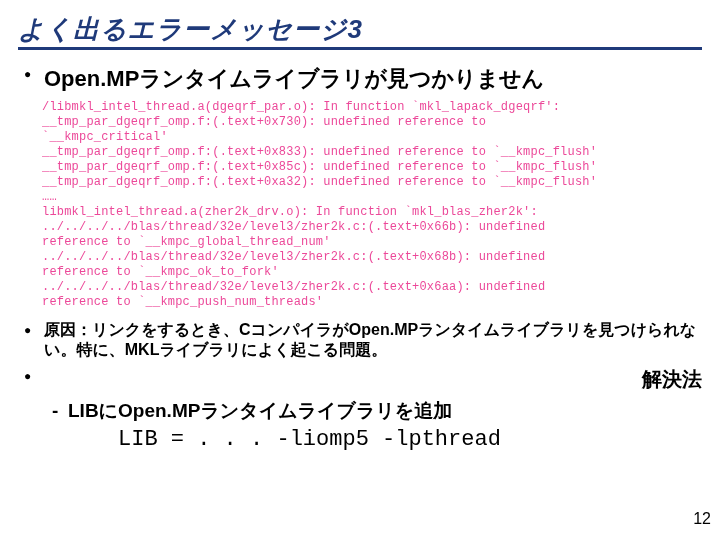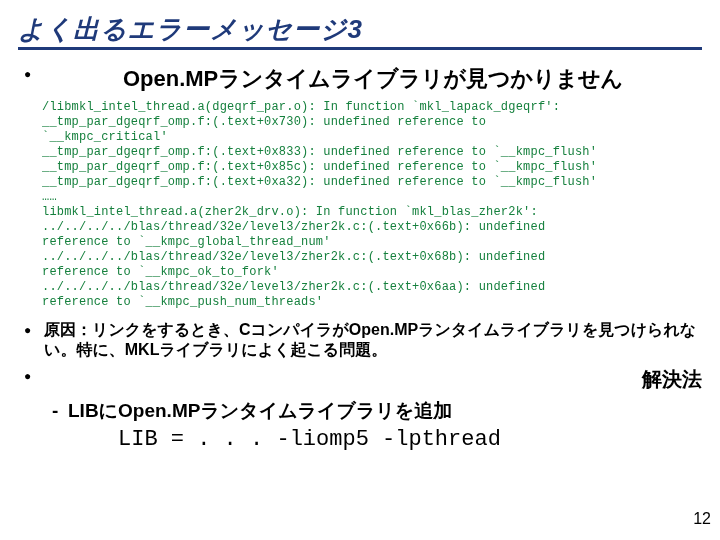--- a/index.html
+++ b/index.html
@@ -38,40 +38,39 @@
     position: absolute;
     left: 2px;
     top: 3px;
     font-size: 12px;
     color: #000;
   }
   .b1 {
     font-size: 22px;
     font-weight: bold;
     margin-bottom: 8px;
-    text-align: center;
   }
   .b2 {
     font-size: 16px;
     font-weight: bold;
     line-height: 1.25;
     margin-bottom: 4px;
   }
   .b3 {
     font-size: 20px;
     font-weight: bold;
     margin-bottom: 6px;
     text-align: right;
   }
   .codeblock {
     font-family: "Courier New", monospace;
     font-size: 12px;
     line-height: 1.25;
     white-space: pre;
-    color: #15803d;
+    color: #ec4899;
     margin: 6px 0 10px 24px;
     letter-spacing: 0.2px;
   }
   .sub {
     list-style: none;
     padding-left: 34px;
     margin-top: 2px;
   }
   .sub > li {
     position: relative;

